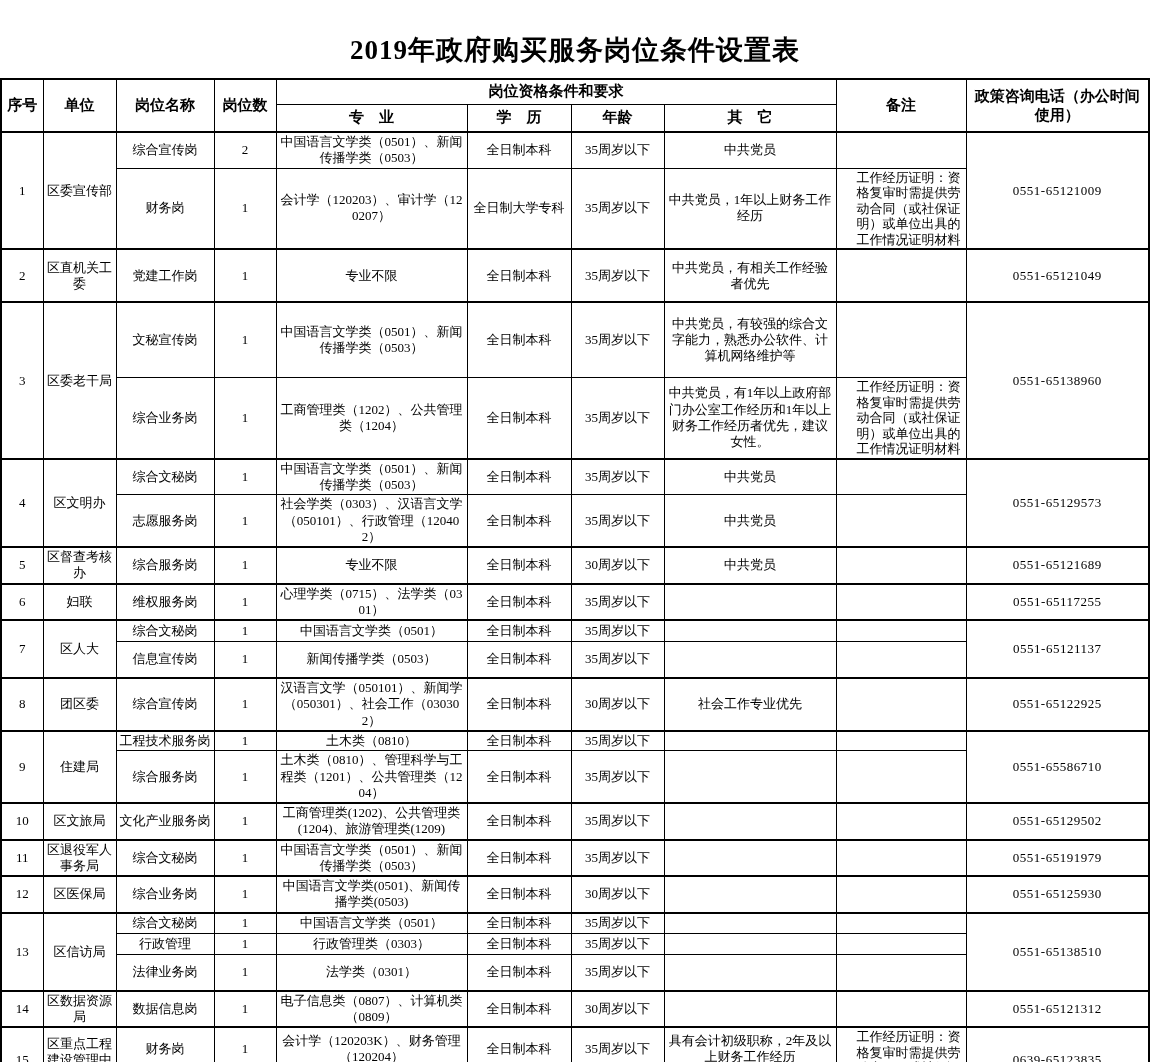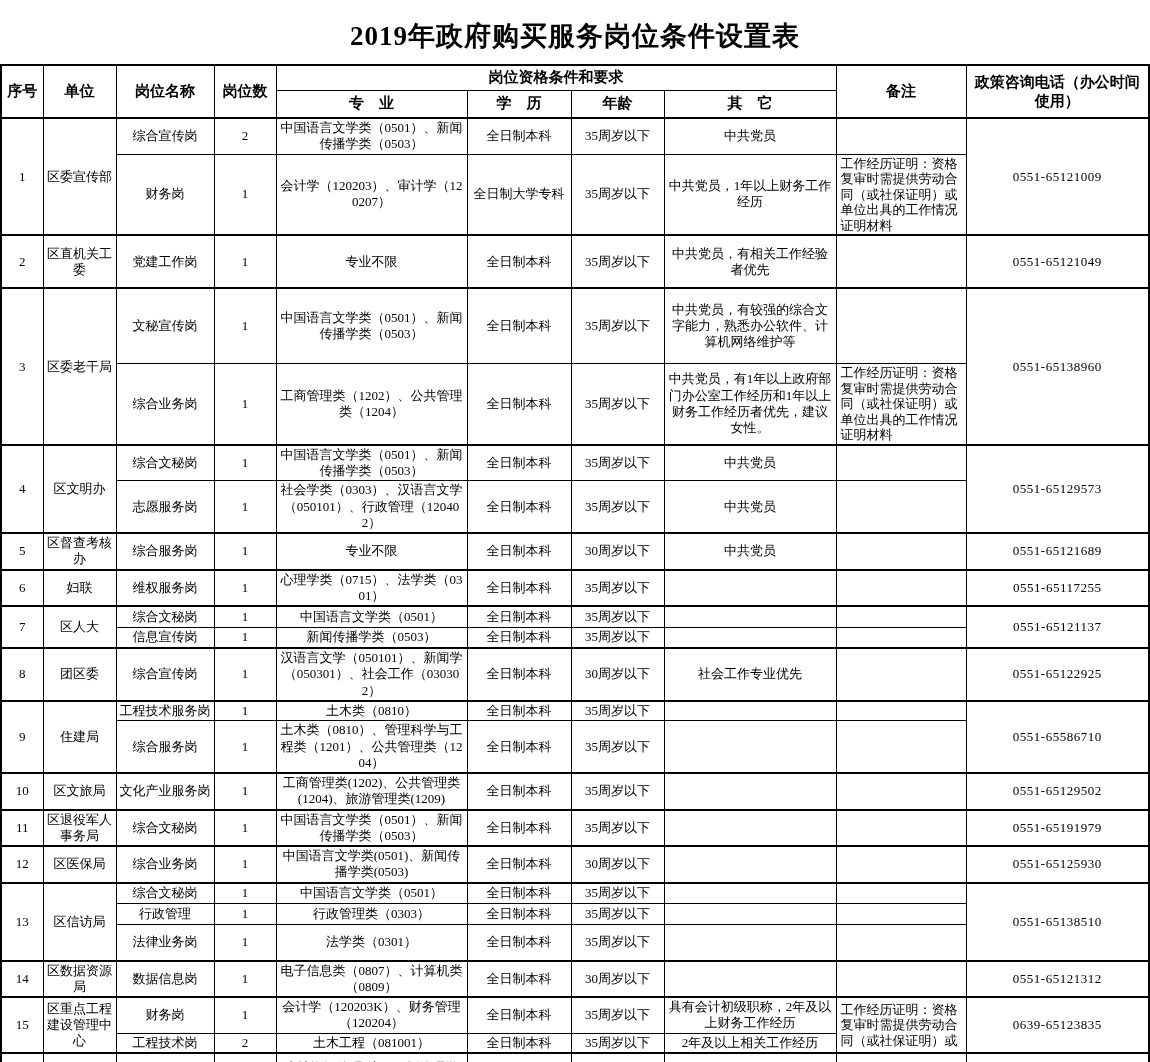--- a/index.html
+++ b/index.html
@@ -5,21 +5,21 @@
   html, body { margin:0; padding:0; background:#ffffff; }
   body {
     width:1150px;
     color:#000;
     font-family:"Liberation Serif","DejaVu Serif",serif;
   }
   .title {
     text-align:center;
     font-size:27px;
     font-weight:bold;
-    margin:18px 0 10px 0;
+    margin:32px 0 10px 0;
     letter-spacing:1px;
   }
   table {
     border-collapse:collapse;
     table-layout:fixed;
     width:1148px;
     border:2px solid #000;
   }
   th, td {
     border:1px solid #000;
@@ -30,21 +30,21 @@
     line-height:1.25;
     word-break:break-all;
     overflow:hidden;
   }
   thead th { font-weight:bold; font-size:15px; }
   thead tr.h1 { height:25px; }
   thead tr.h2 { height:28px; }
   th.narrow { padding:0 2px; }
   tr.group-start td, tr.group-start th { border-top:2px solid #000; }
   thead tr.h1 th { border-top:none; }
-  td.remark { text-align:left; padding-left:4px; line-height:1.2; }
+  td.remark { text-align:left; padding-left:20px; line-height:1.2; }
   td.phone { letter-spacing:0.5px; }
 </style>
 </head>
 <body>
 
 <div class="title">2019年政府购买服务岗位条件设置表</div>
 
 <table>
   <colgroup>
     <col style="width:42px">
@@ -180,21 +180,21 @@
         <td rowspan="2">区人大</td>
         <td>综合文秘岗</td>
         <td>1</td>
         <td>中国语言文学类（0501）</td>
         <td>全日制本科</td>
         <td>35周岁以下</td>
         <td></td>
         <td class="remark"></td>
         <td rowspan="2" class="phone">0551-65121137</td>
       </tr>
-      <tr style="height: 21px;">
+      <tr style="height: 37px;">
         <td>信息宣传岗</td>
         <td>1</td>
         <td>新闻传播学类（0503）</td>
         <td>全日制本科</td>
         <td>35周岁以下</td>
         <td></td>
         <td class="remark"></td>
       </tr>
       <tr class="group-start" style="height: 44px;">
         <td>8</td>

